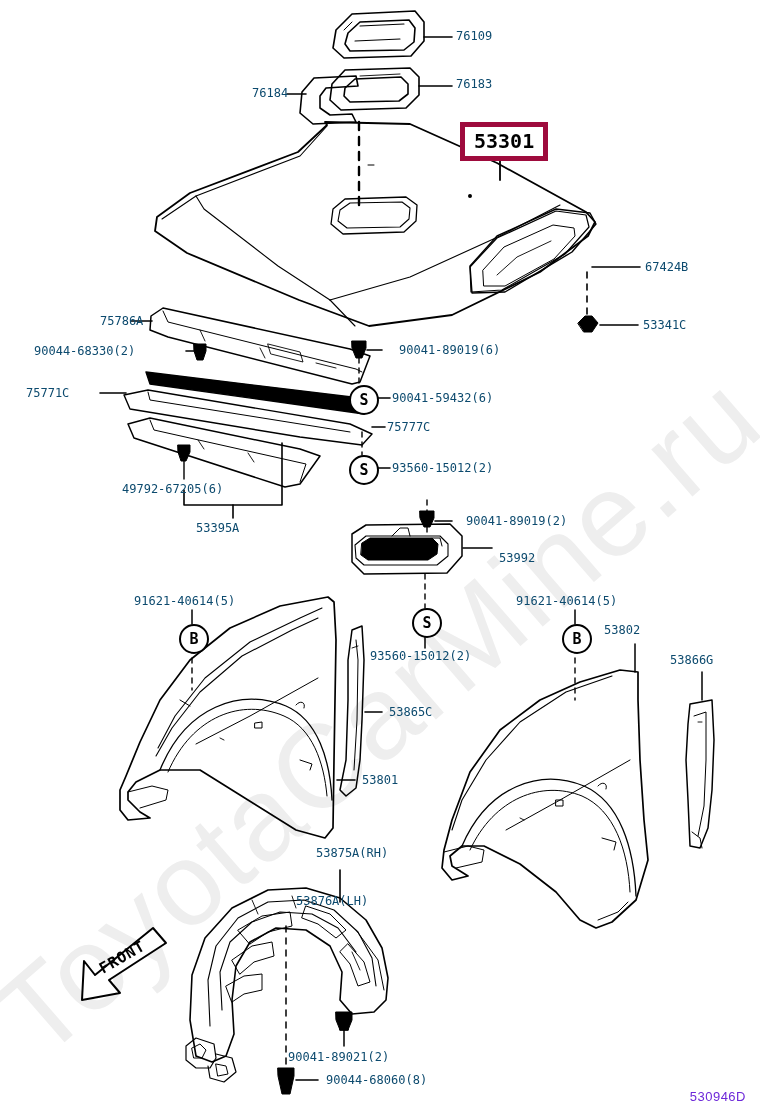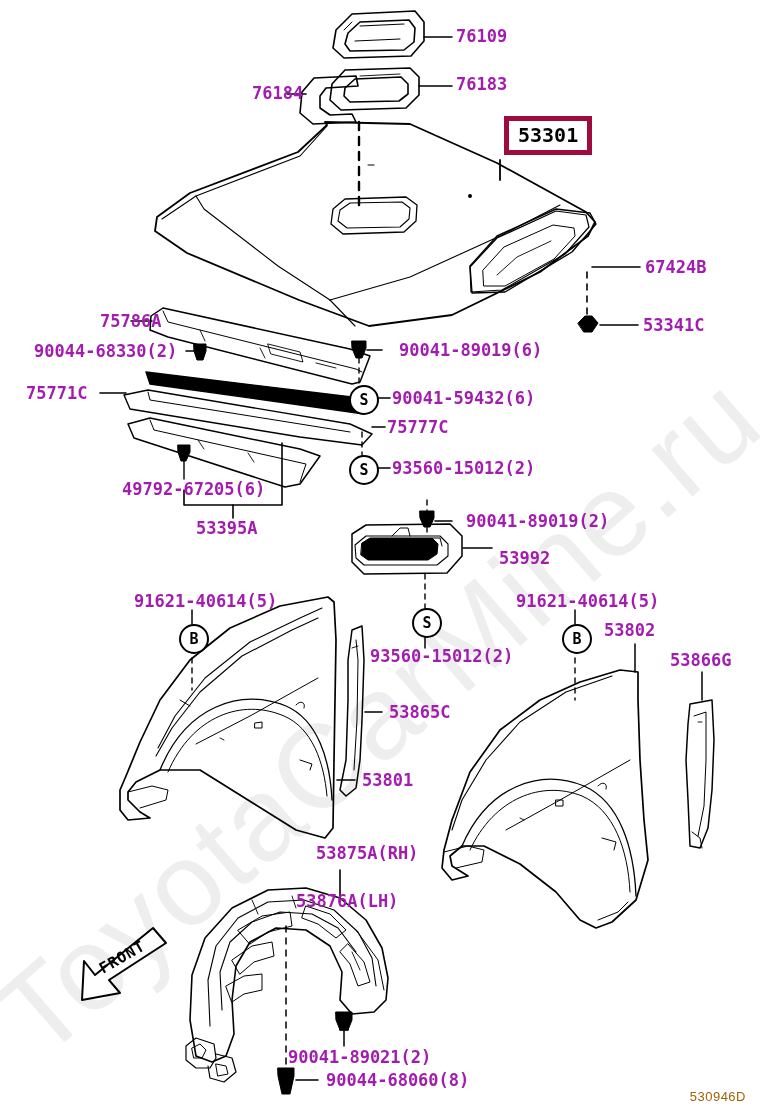--- a/index.html
+++ b/index.html
@@ -25,23 +25,23 @@
   }
   .wm1{left:-30px;top:980px;font-size:118px;transform:rotate(-41deg);transform-origin:0 0;}
 
   
   #art{position:absolute;left:0;top:0;width:760px;height:1112px;z-index:2;}
 
   
   .lbl{
     position:absolute;z-index:5;
     font-family:"DejaVu Sans Mono", monospace;
-    font-weight:bold;
-    font-size:17px;
-    color:#a21caf;
+    font-weight:normal;
+    font-size:12px;
+    color:#0c4a6e;
     white-space:nowrap;
     line-height:20px;
     letter-spacing:0px;
   }
 
   
   .hl-box{
     position:absolute;z-index:6;
     border:5px solid #9e0b3d;
     background:#ffffff;
@@ -49,21 +49,21 @@
     font-family:"DejaVu Sans Mono", monospace;
     font-weight:bold;font-size:20px;color:#000;
     line-height:24px;
     white-space:nowrap;
   }
 
   
   #diagid{
     position:absolute;right:14px;bottom:8px;z-index:5;
     font-family:"Liberation Sans", sans-serif;
-    font-size:13px;color:#a16207;letter-spacing:.5px;
+    font-size:13px;color:#6d28d9;letter-spacing:.5px;
   }
 
   
   .cmark{
     position:absolute;z-index:5;
     width:26px;height:26px;border:2px solid #000;border-radius:50%;
     background:#fff;
     display:flex;align-items:center;justify-content:center;
     font-family:"DejaVu Sans Mono", monospace;
     font-weight:bold;font-size:15px;color:#000;
@@ -355,21 +355,21 @@
       <span>B</span>
     </div>
   <div class="cmark" style="left:562px;top:624px;">
       <span>B</span>
     </div>
 
   <div class="lbl" style="left:456px;top:26px;">76109</div>
   <div class="lbl" style="left:456px;top:74px;">76183</div>
   <div class="lbl" style="left:224px;top:83px;margin-left:28px;">76184</div>
 
-  <div class="hl-box" style="left:460px;top:116px;margin-left:44px;">53301</div>
+  <div class="hl-box" style="left:460px;top:122px;">53301</div>
 
   <div class="lbl" style="left:645px;top:257px;">67424B</div>
   <div class="lbl" style="left:643px;top:315px;text-align:right;">53341C</div>
 
   <div class="lbl" style="left:58px;top:311px;margin-left:42px;">75786A</div>
   <div class="lbl" style="left:34px;top:341px;">90044-68330(2)</div>
   <div class="lbl" style="left:387px;top:340px;margin-left:12px;">90041-89019(6)</div>
 
   <div class="lbl" style="left:26px;top:383px;">75771C</div>
   <div class="lbl" style="left:392px;top:388px;">90041-59432(6)</div>

